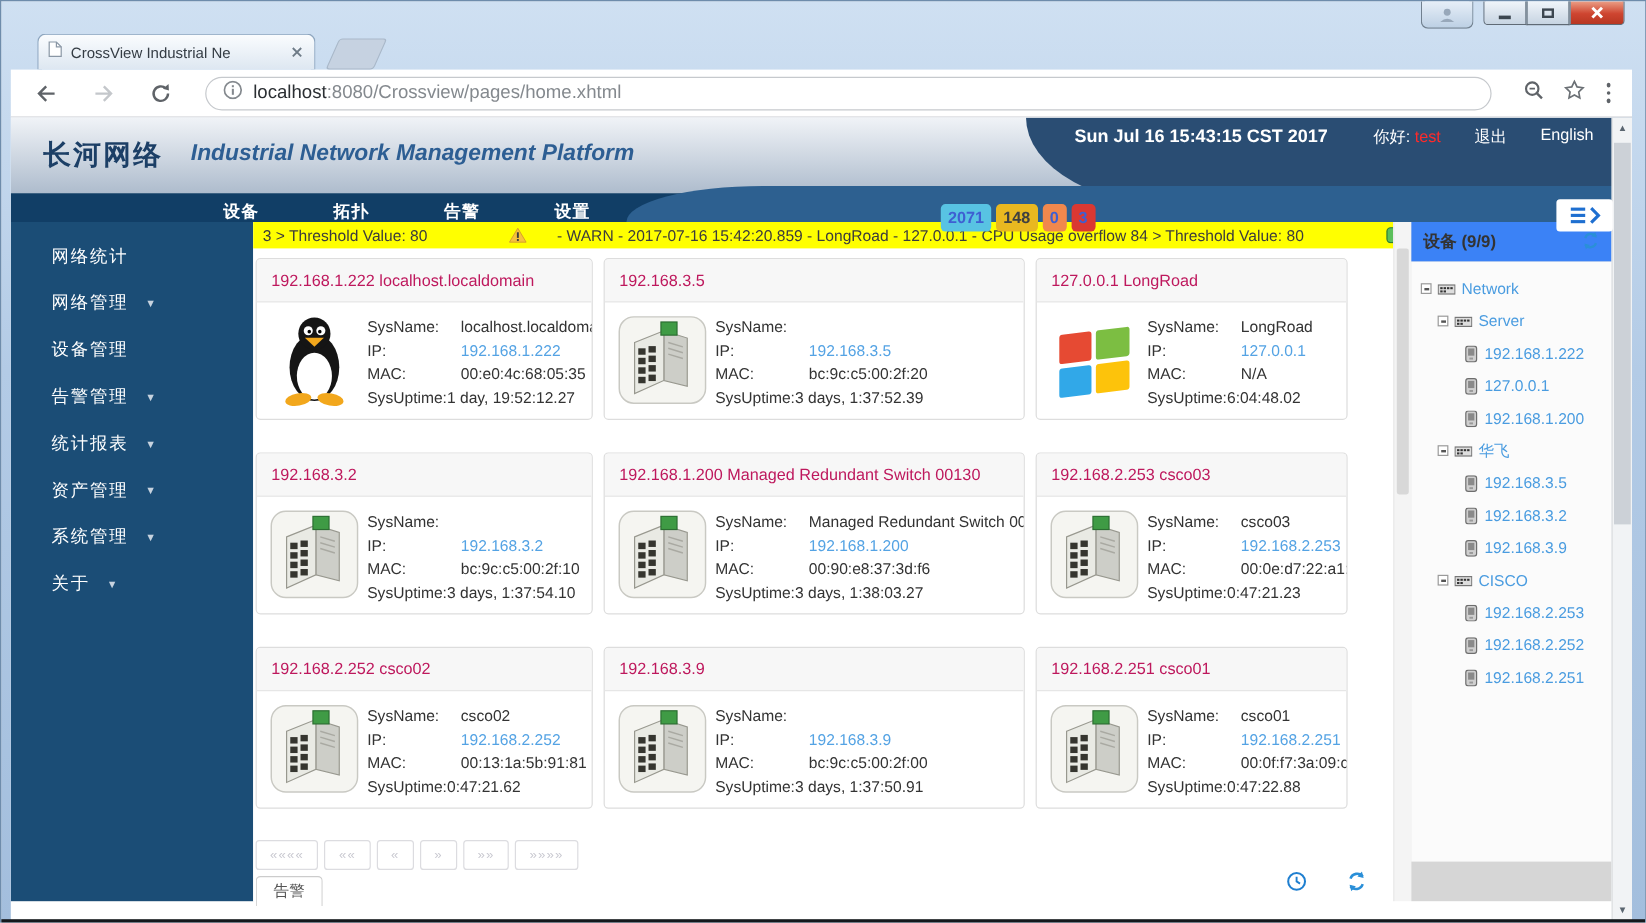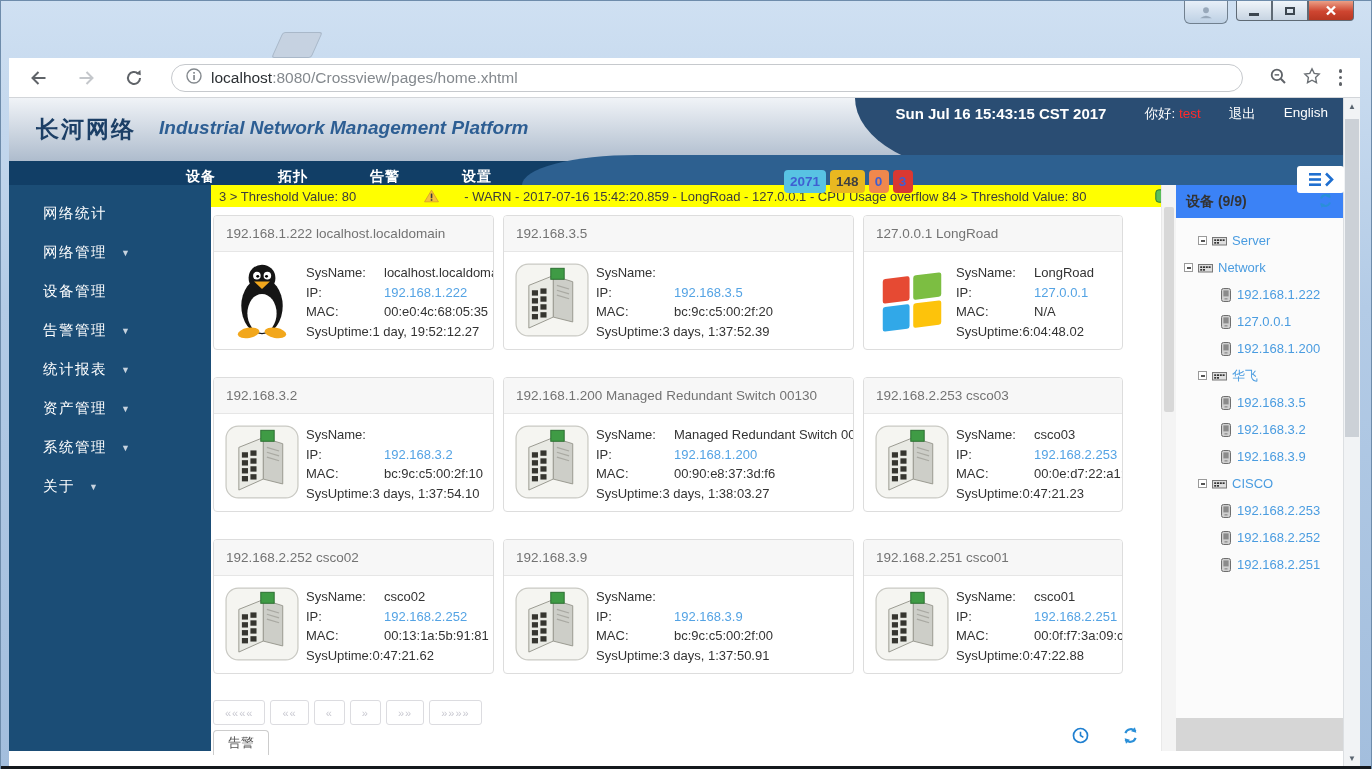--- a/index.html
+++ b/index.html
@@ -82,21 +82,21 @@
 
   
   .main { position:relative; width:950px; background:#fff; }
   .ticker { height:22px; background:#ffff00; display:flex; align-items:center; padding:0 8px;
             font-size:13px; color:#3c3c3c; white-space:nowrap; overflow:hidden;gap:20px; }
   .ticker-icon { margin-left:48px; margin-right:5px; display:flex; align-items:center; }
 
   .cards { display:grid; grid-template-columns:281px 351px 260px; column-gap:9px; row-gap:27px; margin:8px 0 0 2px; }
   .card { height:135px; border:1px solid #ddd; border-radius:4px; background:#fff; overflow:hidden; }
   .card-h { height:36px; background:#f7f7f7; border-bottom:1px solid #e6e6e6; display:flex; align-items:center;
-            padding:0 12px; color:#737373; font-size:13.5px; white-space:nowrap; overflow:hidden; cursor:pointer; }
+            padding:0 12px; color:#be185d; font-size:13.5px; white-space:nowrap; overflow:hidden; cursor:pointer; }
   .card-b { display:flex; gap:5px; padding:9px 6px 6px 9px; }
   .dev-icon { width:78px; height:78px; flex:none; }
   .props { font-size:13px; color:#333; line-height:19.5px; padding-top:2px; }
   .prow { white-space:nowrap; }
   .plabel { display:inline-block; width:78px; }
   .prow.tight .plabel { width:auto; }
   .pval.link { color:#54a3e4; cursor:pointer; }
 
   .pagination { display:flex; gap:5px; margin:26px 0 0 2px; }
   .pg-btn { height:25px; padding:0 11px; border:1px solid #dcdce0; border-radius:3px; background:#fff;
@@ -129,20 +129,34 @@
   .page-sb .up { top:0; } .page-sb .down { bottom:0; }
   .page-sb .thumb { position:absolute; left:1px; top:21px; width:14px; height:318px; background:#ccd1d7; }
 </style>
 </head>
 <body>
 
 <div class="frame">
   <div class="client">
 
     <div class="titlebar">
+      <div class="tab">
+        <span>
+          <svg width="12" height="14" viewBox="0 0 12 14">
+              <path d="M1 1h6l4 4v8H1z" fill="#fff" stroke="#8a97a5"></path>
+              <path d="M7 1v4h4" fill="none" stroke="#8a97a5"></path>
+            </svg>
+        </span>
+        <span class="tab-title">CrossView Industrial Ne</span>
+        <span class="tab-close">
+          <svg width="9" height="9" viewBox="0 0 9 9">
+              <path d="M1 1l7 7M8 1L1 8" stroke="#6f7c88" stroke-width="1.6"></path>
+            </svg>
+        </span>
+      </div>
       <div class="ghost-tab"></div>
       <div class="win-controls">
         <div class="person-btn">
           <svg width="18" height="13" viewBox="0 0 20 14">
               <circle cx="10" cy="4.5" r="3.2" fill="#98a8ba"></circle>
               <path d="M3.5 13.5Q10 7.5 16.5 13.5Z" fill="#98a8ba"></path>
             </svg>
         </div>
         <div class="wc-btn min">
             <span class="glyph-min"></span>
@@ -603,53 +617,53 @@
             <span>
               <svg width="15" height="15" viewBox="0 0 16 16">
                   <path d="M12.8 4.2A5.5 5.5 0 0 0 3.2 5.8" fill="none" stroke="#2a8fd8" stroke-width="2"></path>
                   <polygon points="12.2,0.3 13.5,5.4 8.6,4.1" fill="#2a8fd8"></polygon>
                   <path d="M3.2 11.8a5.5 5.5 0 0 0 9.6-1.6" fill="none" stroke="#2a8fd8" stroke-width="2"></path>
                   <polygon points="3.8,15.7 2.5,10.6 7.4,11.9" fill="#2a8fd8"></polygon>
                 </svg>
             </span>
           </div>
           <div class="tree-body">
-              <div class="tnode lv1">
+              <div class="tnode lv0">
                 <span class="minus-box"></span>
                 <span style="display: flex;">
                   <svg width="15" height="12" viewBox="0 0 15 12">
                     <rect x="0.5" y="2.5" width="14" height="7.5" fill="#dedede" stroke="#777"></rect>
                     <g fill="#333">
                       <rect x="2.2" y="4.3" width="2" height="1.7"></rect>
                       <rect x="5" y="4.3" width="2" height="1.7"></rect>
                       <rect x="7.8" y="4.3" width="2" height="1.7"></rect>
                       <rect x="10.6" y="4.3" width="2" height="1.7"></rect>
                       <rect x="2.2" y="7" width="2" height="1.7"></rect>
                       <rect x="5" y="7" width="2" height="1.7"></rect>
                     </g>
                   </svg>
                 </span>
-                <span>Server</span>
-              </div>
-              <div class="tnode lv0">
+                <span>Network</span>
+              </div>
+              <div class="tnode lv1">
                 <span class="minus-box"></span>
                 <span style="display: flex;">
                   <svg width="15" height="12" viewBox="0 0 15 12">
                     <rect x="0.5" y="2.5" width="14" height="7.5" fill="#dedede" stroke="#777"></rect>
                     <g fill="#333">
                       <rect x="2.2" y="4.3" width="2" height="1.7"></rect>
                       <rect x="5" y="4.3" width="2" height="1.7"></rect>
                       <rect x="7.8" y="4.3" width="2" height="1.7"></rect>
                       <rect x="10.6" y="4.3" width="2" height="1.7"></rect>
                       <rect x="2.2" y="7" width="2" height="1.7"></rect>
                       <rect x="5" y="7" width="2" height="1.7"></rect>
                     </g>
                   </svg>
                 </span>
-                <span>Network</span>
+                <span>Server</span>
               </div>
               <div class="tnode lv2">
                 <span style="display: flex;">
                   <svg width="12" height="14" viewBox="0 0 12 14">
                     <rect x="1.5" y="0.5" width="9" height="13" rx="2" fill="#cfcfcf" stroke="#6e6e6e"></rect>
                     <rect x="3.4" y="2.4" width="5.2" height="6" fill="#8a8a8a"></rect>
                     <rect x="4.5" y="10" width="3" height="1.6" fill="#9a9a9a"></rect>
                   </svg>
                 </span>
                 <span>192.168.1.222</span>

